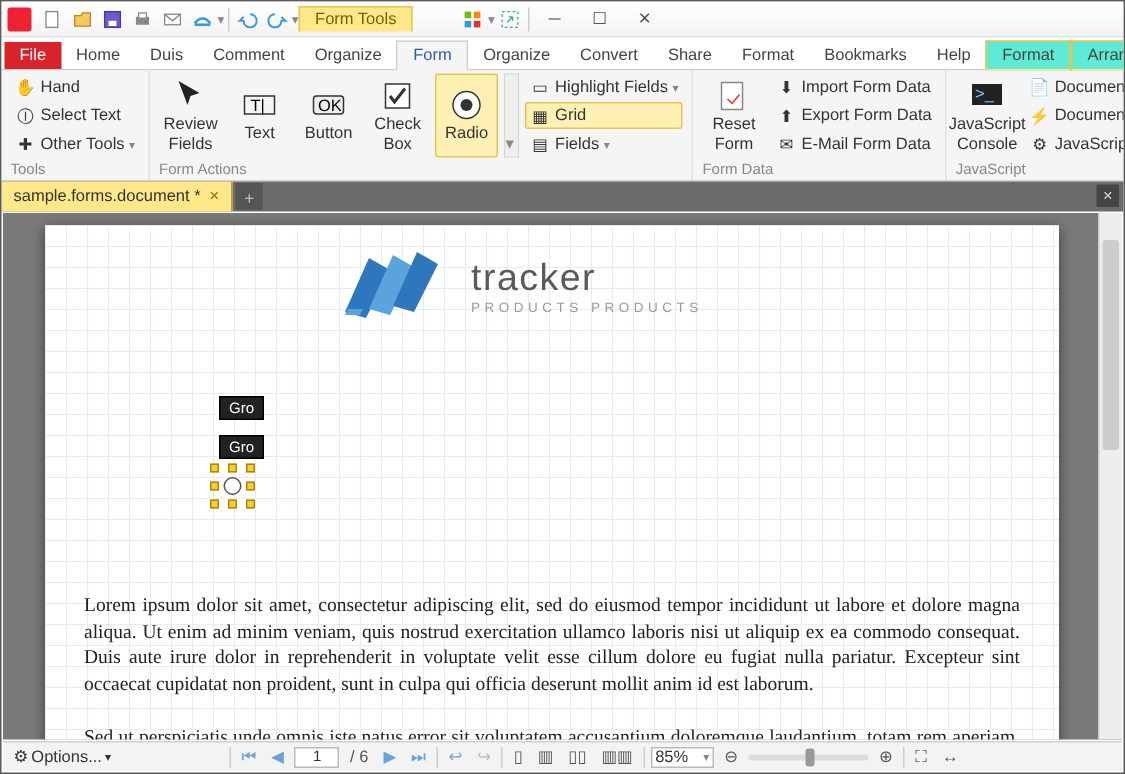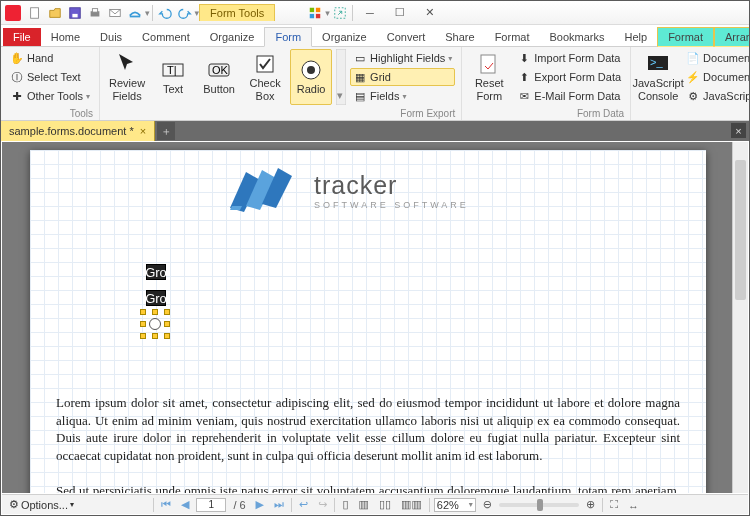--- a/index.html
+++ b/index.html
@@ -14,42 +14,42 @@
 .qat .winbtn{width:30px;height:22px;display:flex;align-items:center;justify-content:center;color:#555}
 .tabbar{height:22px;background:#fff;display:flex;align-items:flex-end;border-bottom:1px solid #d0d0d0;padding-left:2px}
 .tabbar .ftab{padding:3px 10px;color:#444;cursor:pointer}
 .tabbar .ftab.file{background:#d9232a;color:#fff}
 .tabbar .ftab.active{background:#f5f5f5;border:1px solid #d0d0d0;border-bottom:1px solid #f5f5f5;color:#2a5db0;margin-bottom:-1px}
 .tabbar .ftab.ctx{background:#5eead4;border:1px solid #e6c44e;border-bottom:1px solid #ffe889;margin-bottom:-1px}
 .tabbar .spacer{flex:1}
 .ribbon{height:74px;background:#f5f5f5;border-bottom:1px solid #d0d0d0;display:flex}
 .group{border-right:1px solid #e0e0e0;padding:2px 6px 0;display:flex;flex-direction:column;justify-content:space-between}
 .group .body{display:flex;gap:4px;align-items:flex-start;flex:1}
-.group .gname{text-align:right;font-size:10px;color:#888;padding:1px 0}
+.group .gname{text-align:left;font-size:10px;color:#888;padding:1px 0}
 .bigbtn{display:flex;flex-direction:column;align-items:center;justify-content:center;width:42px;height:56px;text-align:center;line-height:1.1;gap:1px;border:1px solid transparent;border-radius:2px}
 .bigbtn.sel{background:#fff0b3;border-color:#e6c44e}
 .bigbtn .ico{width:24px;height:24px;display:flex;align-items:center;justify-content:center}
 .smallrow{display:flex;align-items:center;gap:3px;padding:1px 2px;height:18px;white-space:nowrap;border:1px solid transparent;border-radius:2px}
 .smallrow.sel{background:#fff0b3;border-color:#e6c44e}
 .smallrow .ico{width:14px;height:14px;display:flex;align-items:center;justify-content:center}
 .vstack{display:flex;flex-direction:column;justify-content:flex-start;height:56px;gap:1px}
 .doctabbar{height:20px;background:#6b6b6b;display:flex;align-items:center;position:relative}
 .doctab{display:flex;align-items:center;height:20px;padding:0 8px;background:#ffe889;border-right:1px solid #b59b2e;gap:6px;color:#333}
 .doctab .x{color:#8a6d00}
 .doctabbar .plus{width:18px;height:18px;display:flex;align-items:center;justify-content:center;color:#ccc;background:#555;margin-left:2px}
 .doctabbar .closeall{position:absolute;right:3px;top:2px;width:15px;height:15px;background:#444;color:#ddd;display:flex;align-items:center;justify-content:center}
 .workspace{position:absolute;top:141px;left:1px;right:1px;bottom:22px;background:#7a7a7a;overflow:hidden}
 .scrollv{position:absolute;right:0;top:0;bottom:0;width:16px;background:#eee;border-left:1px solid #ccc}
 .scrollv .thumb{position:absolute;top:18px;left:2px;right:2px;height:140px;background:#cdcdcd;border-radius:2px}
 .page{position:absolute;left:28px;top:8px;width:676px;height:480px;background:#fff;box-shadow:0 2px 8px rgba(0,0,0,.5);background-image:linear-gradient(#e4ecf5 1px,transparent 1px),linear-gradient(90deg,#e4ecf5 1px,transparent 1px);background-size:14px 14px}
 .logo{position:absolute;left:190px;top:10px;display:flex;align-items:center;gap:14px}
 .logo .mark svg{width:80px;height:60px}
 .logo .txt .t1{font-size:25px;color:#5a5a5a;letter-spacing:1px;font-weight:300}
 .logo .txt .t2{font-size:9px;color:#9a9a9a;letter-spacing:3px}
-.ff{position:absolute;width:20px;height:16px;background:#222;color:#fff;font-size:13px;display:flex;align-items:center;justify-content:center;border:1px solid #000}
+.ff{position:absolute;width:30px;height:16px;background:#222;color:#fff;font-size:10px;display:flex;align-items:center;justify-content:center;border:1px solid #000}
 .radio-sel{position:absolute;width:24px;height:24px}
 .radio-sel .dot{position:absolute;left:6px;top:6px;width:12px;height:12px;border-radius:50%;background:#fff;border:1px solid #555}
 .radio-sel .h{position:absolute;width:6px;height:6px;background:#ffcc33;border:1px solid #aa8800}
 .lorem{position:absolute;left:26px;width:624px;font-size:13px;line-height:1.35;color:#222;text-align:justify;font-family:Georgia,serif}
 .statusbar{position:absolute;left:1px;right:1px;bottom:1px;height:20px;background:#f3f3f3;border-top:1px solid #d0d0d0;display:flex;align-items:center;padding:0 4px;gap:4px}
 .statusbar .sb{display:flex;align-items:center;gap:2px;padding:0 3px;color:#555}
 .statusbar .pgbox{width:30px;height:14px;border:1px solid #bbb;text-align:center;font-size:10px;background:#fff}
 .statusbar .vsep{width:1px;height:14px;background:#ccc}
 .statusbar .zoombox{width:42px;height:14px;border:1px solid #bbb;background:#fff;font-size:10px;display:flex;align-items:center;padding:0 2px}
 .statusbar .slider{width:80px;height:4px;background:#ddd;border-radius:2px;position:relative}
@@ -235,21 +235,21 @@
             <span class="ico">▦</span>
             <span>Grid</span>
           </div>
         <div class="smallrow">
             <span class="ico">▤</span>
             <span>Fields</span>
             <span style="font-size:8px;color:#888">▾</span>
           </div>
       </div>
     </div>
-    <div class="gname">Form Export</div>
+    <div class="gname">Form Actions</div>
   </div>
 
   <div class="group">
     <div class="body">
       <div class="bigbtn">
           <span class="ico">
             <svg viewBox="0 0 24 24">
               <rect x="4" y="3" width="14" height="18" fill="#fff" stroke="#888"></rect>
               <path d="M8 14l3 3 5-6" stroke="#d33" fill="none"></path>
             </svg>
@@ -321,21 +321,21 @@
       <div class="mark">
           <svg viewBox="0 0 80 60">
             <path d="M10 48 L26 12 L40 20 L24 52Z" fill="#2e77bd"></path>
             <path d="M26 46 L42 10 L56 18 L40 50Z" fill="#5aa3dd"></path>
             <path d="M42 44 L58 8 L72 16 L56 48Z" fill="#2e77bd"></path>
             <path d="M12 46h10l-2 4h-10z" fill="#5aa3dd"></path>
           </svg>
         </div>
       <div class="txt">
           <div class="t1">tracker</div>
-          <div class="t2">SOFTWARE SOFTWARE</div>
+          <div class="t2">PRODUCTS PRODUCTS</div>
         </div>
     </div>
     <div class="ff" style="left:116px;top:114px">Gro</div>
     <div class="ff" style="left:116px;top:140px">Gro</div>
     <div class="radio-sel" style="left:113px;top:162px">
       <div class="h" style="left:-3px;top:-3px"></div>
         <div class="h" style="left:9px;top:-3px"></div>
         <div class="h" style="left:21px;top:-3px"></div>
       <div class="h" style="left:-3px;top:9px"></div>
         <div class="h" style="left:21px;top:9px"></div>
@@ -369,21 +369,21 @@
   <div class="vsep"></div>
   <div class="sb" style="color:#6aa3d8">↩</div>
   <div class="sb" style="color:#bbb">↪</div>
   <div class="vsep"></div>
   <div class="sb">▯</div>
   <div class="sb">▥</div>
   <div class="sb">▯▯</div>
   <div class="sb">▥▥</div>
   <div class="vsep"></div>
   <div class="zoombox">
-      <span>62%</span>
+      <span>85%</span>
       <span style="margin-left:auto;font-size:8px;color:#888">▾</span>
     </div>
   <div class="sb">⊖</div>
   <div class="slider">
       <div class="sthumb"></div>
     </div>
   <div class="sb">⊕</div>
   <div class="vsep"></div>
   <div class="sb">⛶</div>
   <div class="sb">↔</div>

